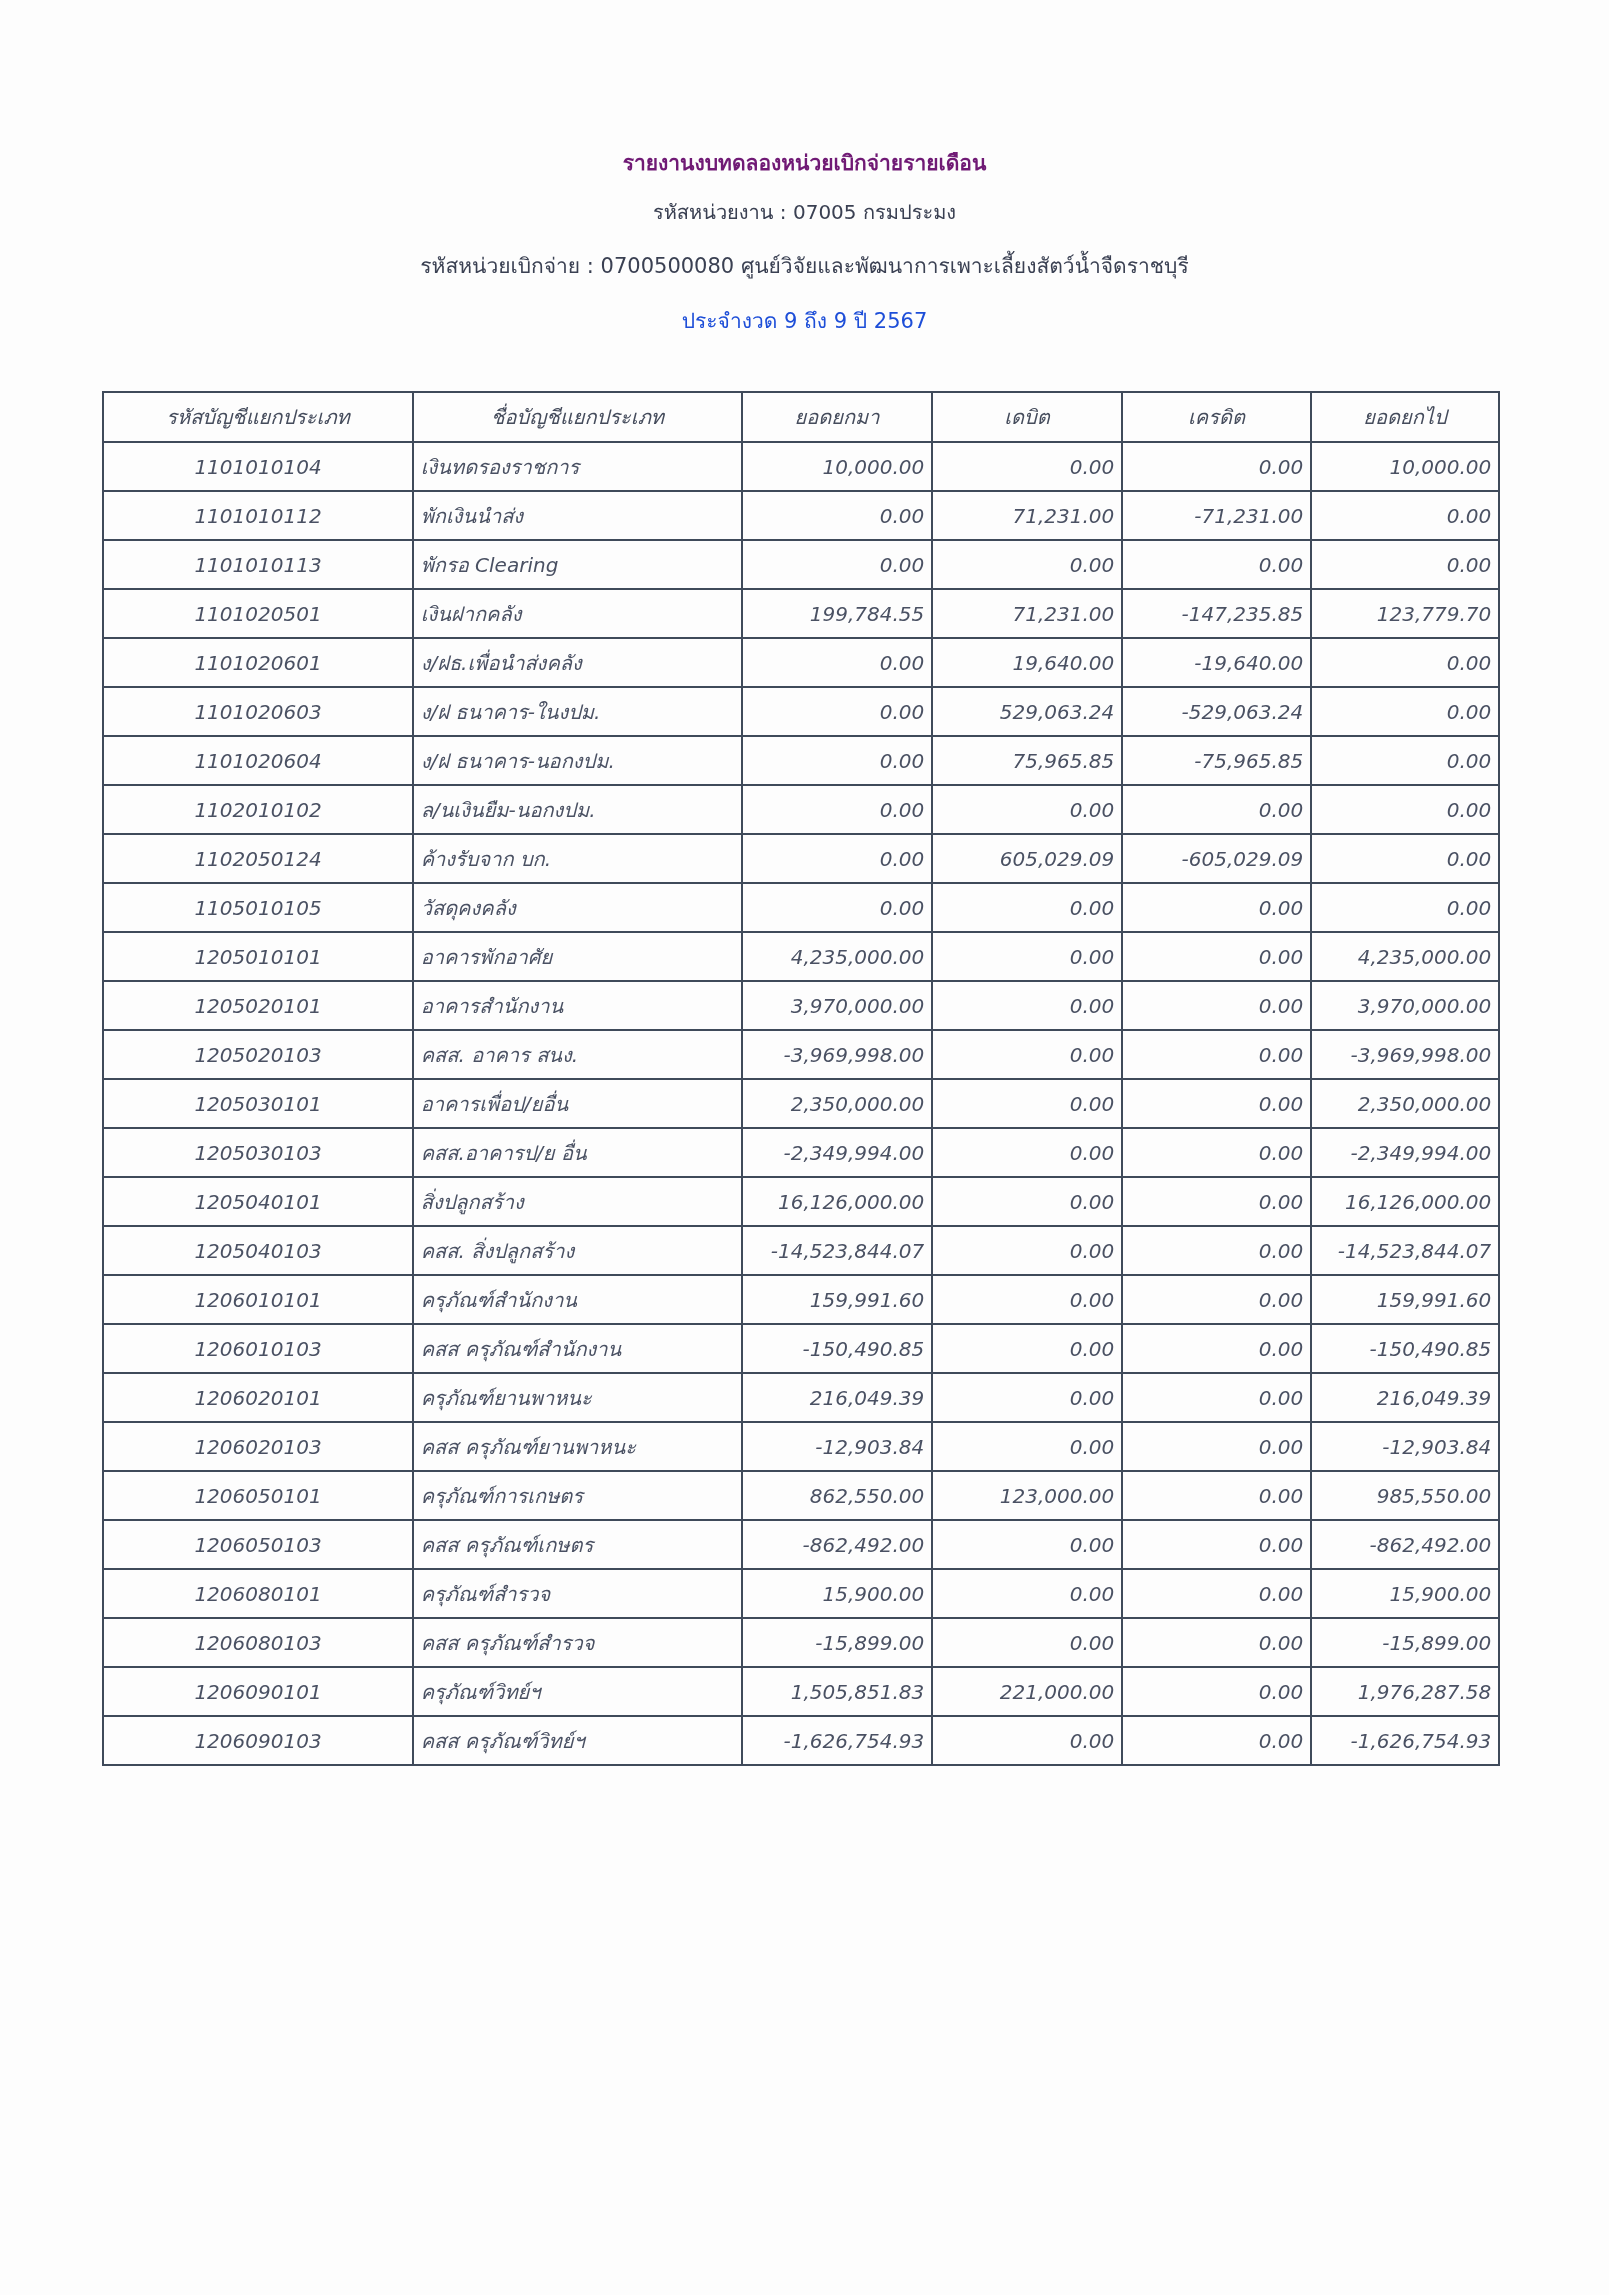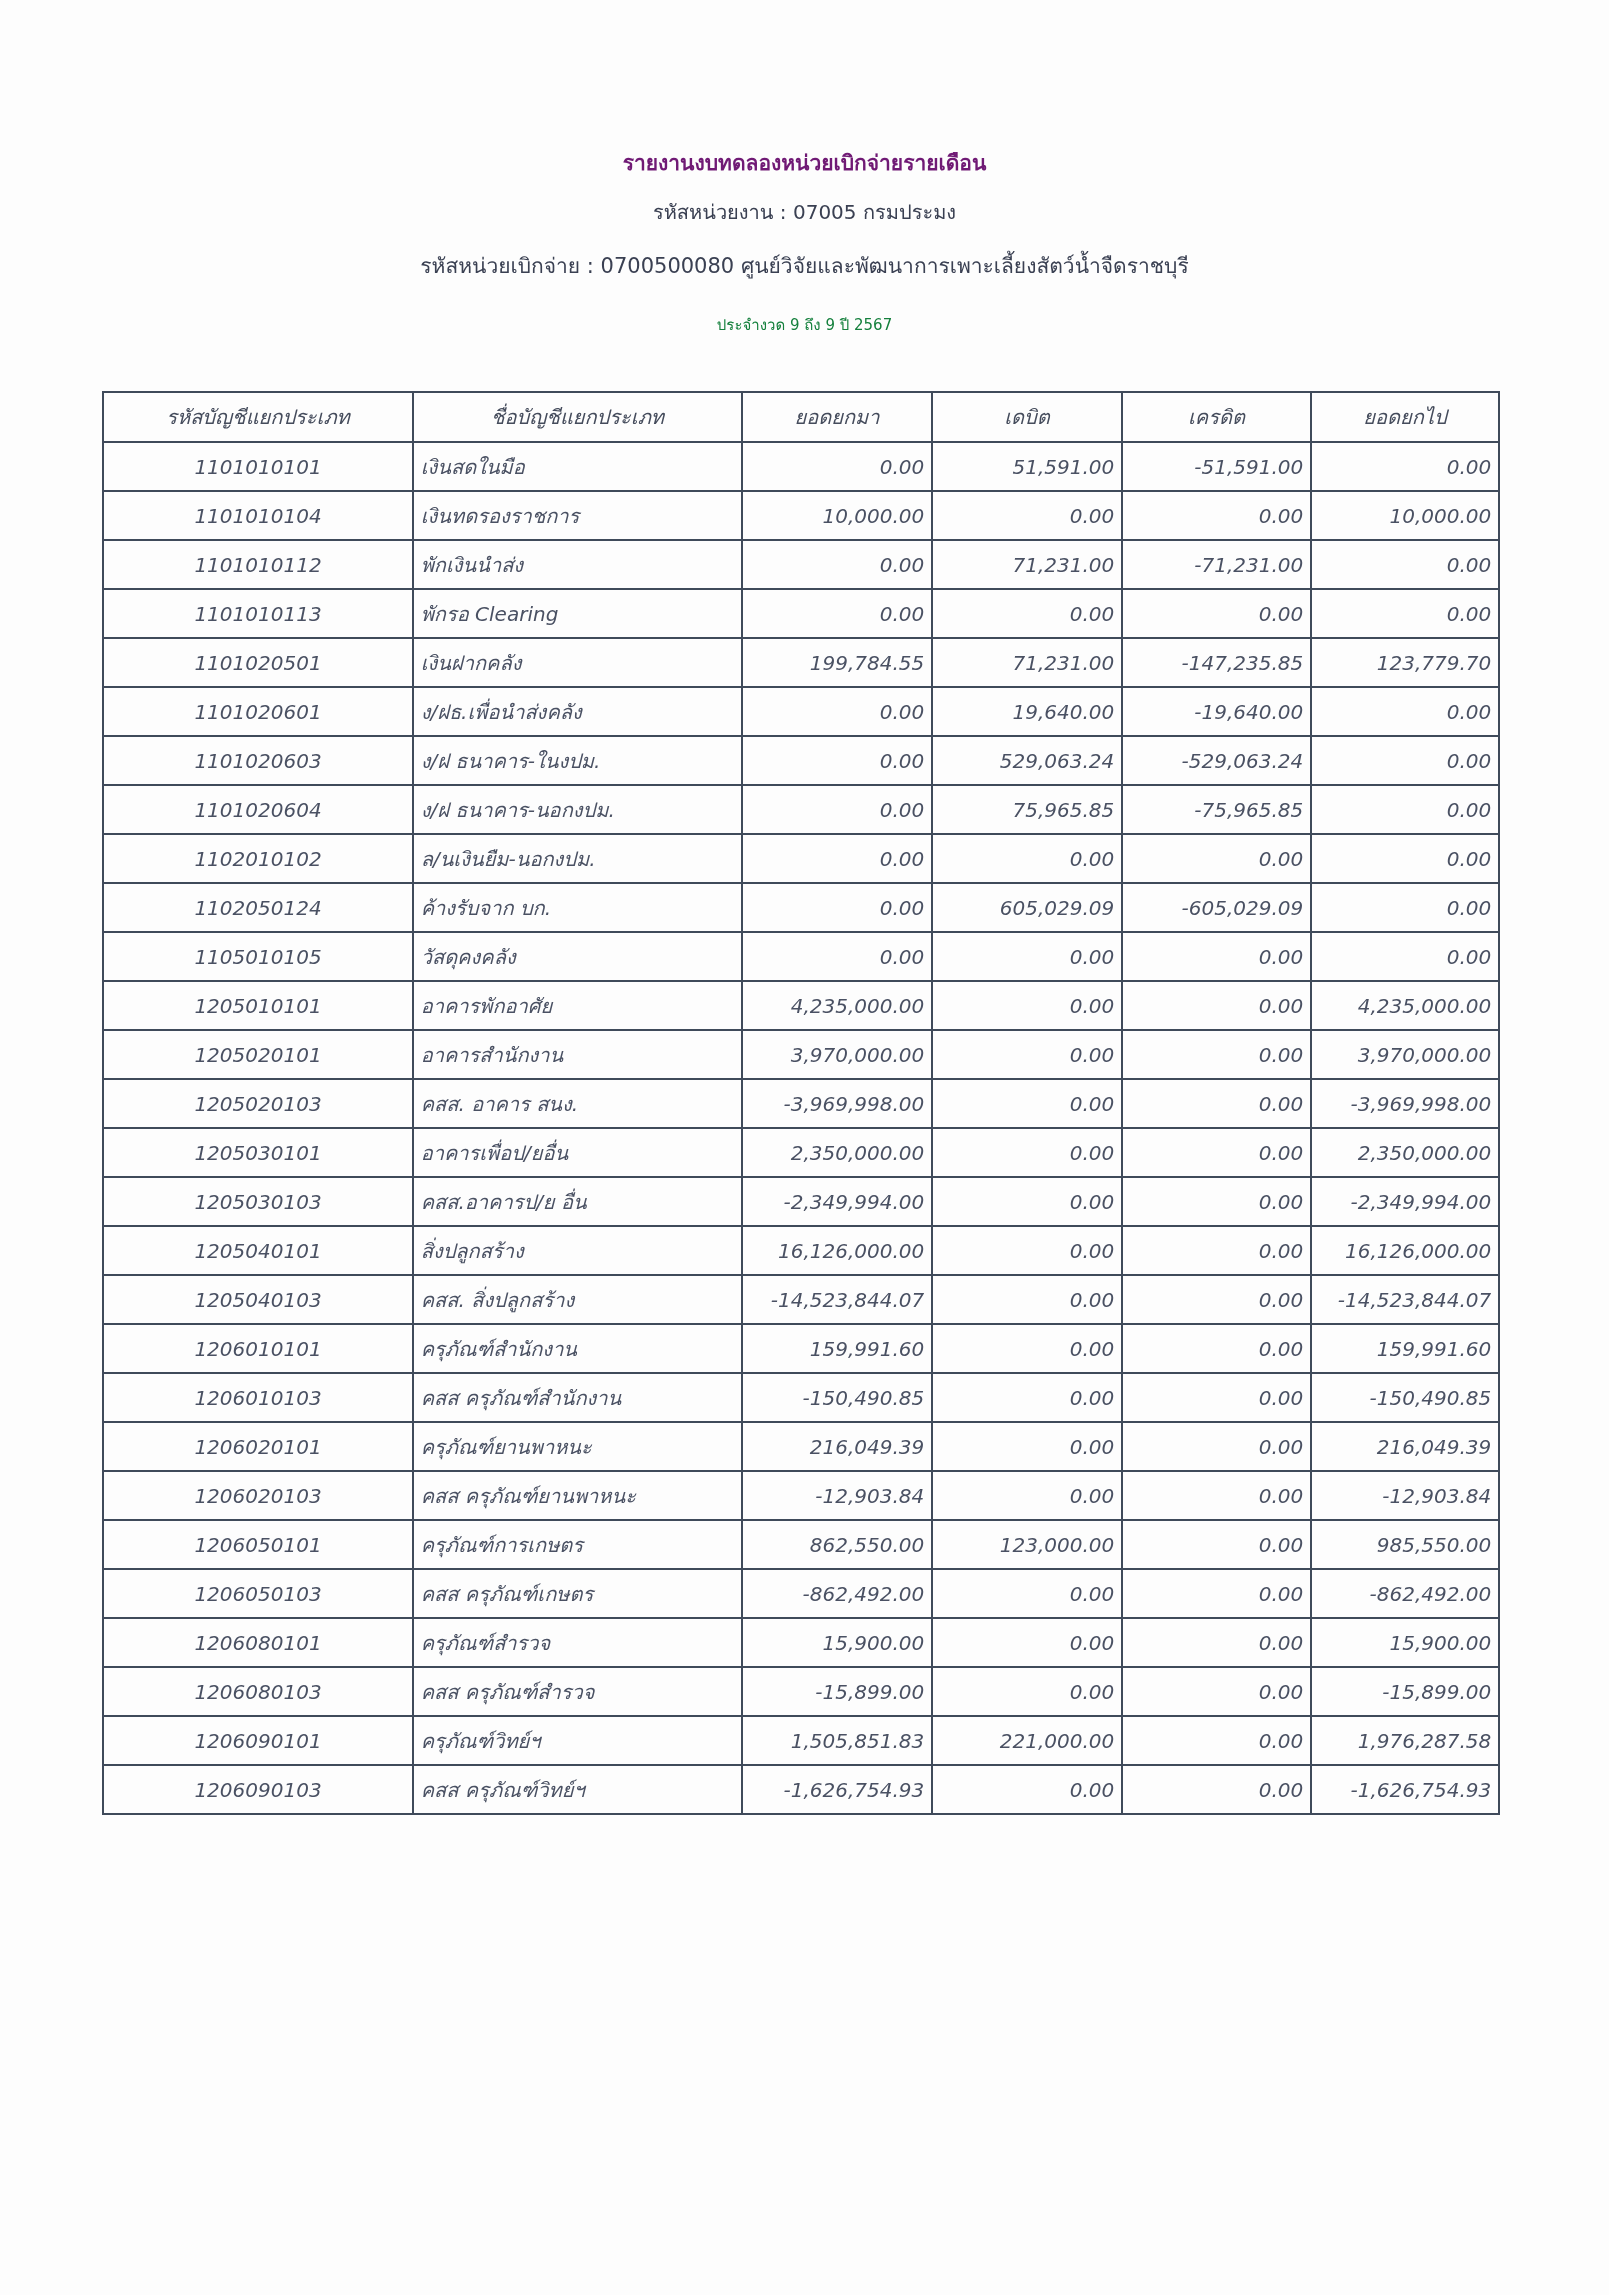--- a/index.html
+++ b/index.html
@@ -4,21 +4,21 @@
 <style>
   html, body { margin:0; padding:0; }
   body {
     width:1609px; height:2295px; background:#fdfdfd; position:relative; overflow:hidden;
     font-family: "DejaVu Sans", "Liberation Sans", sans-serif; color:#3a4050;
   }
   .t-line { position:absolute; left:0; width:1609px; text-align:center; white-space:nowrap; }
   .t1 { top:146px; font-size:21px; font-weight:bold; color:#701a75; }
   .t2 { top:196px; font-size:20px; color:#3a4052; }
   .t3 { top:249px; font-size:21px; color:#3a4052; }
-  .t4 { top:313px; font-size:15px; color:#15803d; }
+  .t4 { top:304px; font-size:21px; color:#1d4ed8; }
 
   table.ledger {
     position:absolute; left:102px; top:391px; width:1396px;
     border-collapse:collapse; table-layout:fixed;
     border:2.7px solid #3b4656;
     font-style:italic;
   }
   table.ledger th, table.ledger td {
     border:2px solid #3f4a5a; height:47px; padding:0 6.7px;
     font-size:20px; font-weight:normal; color:#4a5163; white-space:nowrap; overflow:hidden;
@@ -54,28 +54,20 @@
       <th>รหัสบัญชีแยกประเภท</th>
       <th>ชื่อบัญชีแยกประเภท</th>
       <th>ยอดยกมา</th>
       <th>เดบิต</th>
       <th>เครดิต</th>
       <th>ยอดยกไป</th>
     </tr>
   </thead>
   <tbody id="ledger-body">
       <tr>
-        <td class="code">1101010101</td>
-        <td class="name">เงินสดในมือ</td>
-        <td class="num">0.00</td>
-        <td class="num">51,591.00</td>
-        <td class="num">-51,591.00</td>
-        <td class="num">0.00</td>
-      </tr>
-      <tr>
         <td class="code">1101010104</td>
         <td class="name">เงินทดรองราชการ</td>
         <td class="num">10,000.00</td>
         <td class="num">0.00</td>
         <td class="num">0.00</td>
         <td class="num">10,000.00</td>
       </tr>
       <tr>
         <td class="code">1101010112</td>
         <td class="name">พักเงินนำส่ง</td>

